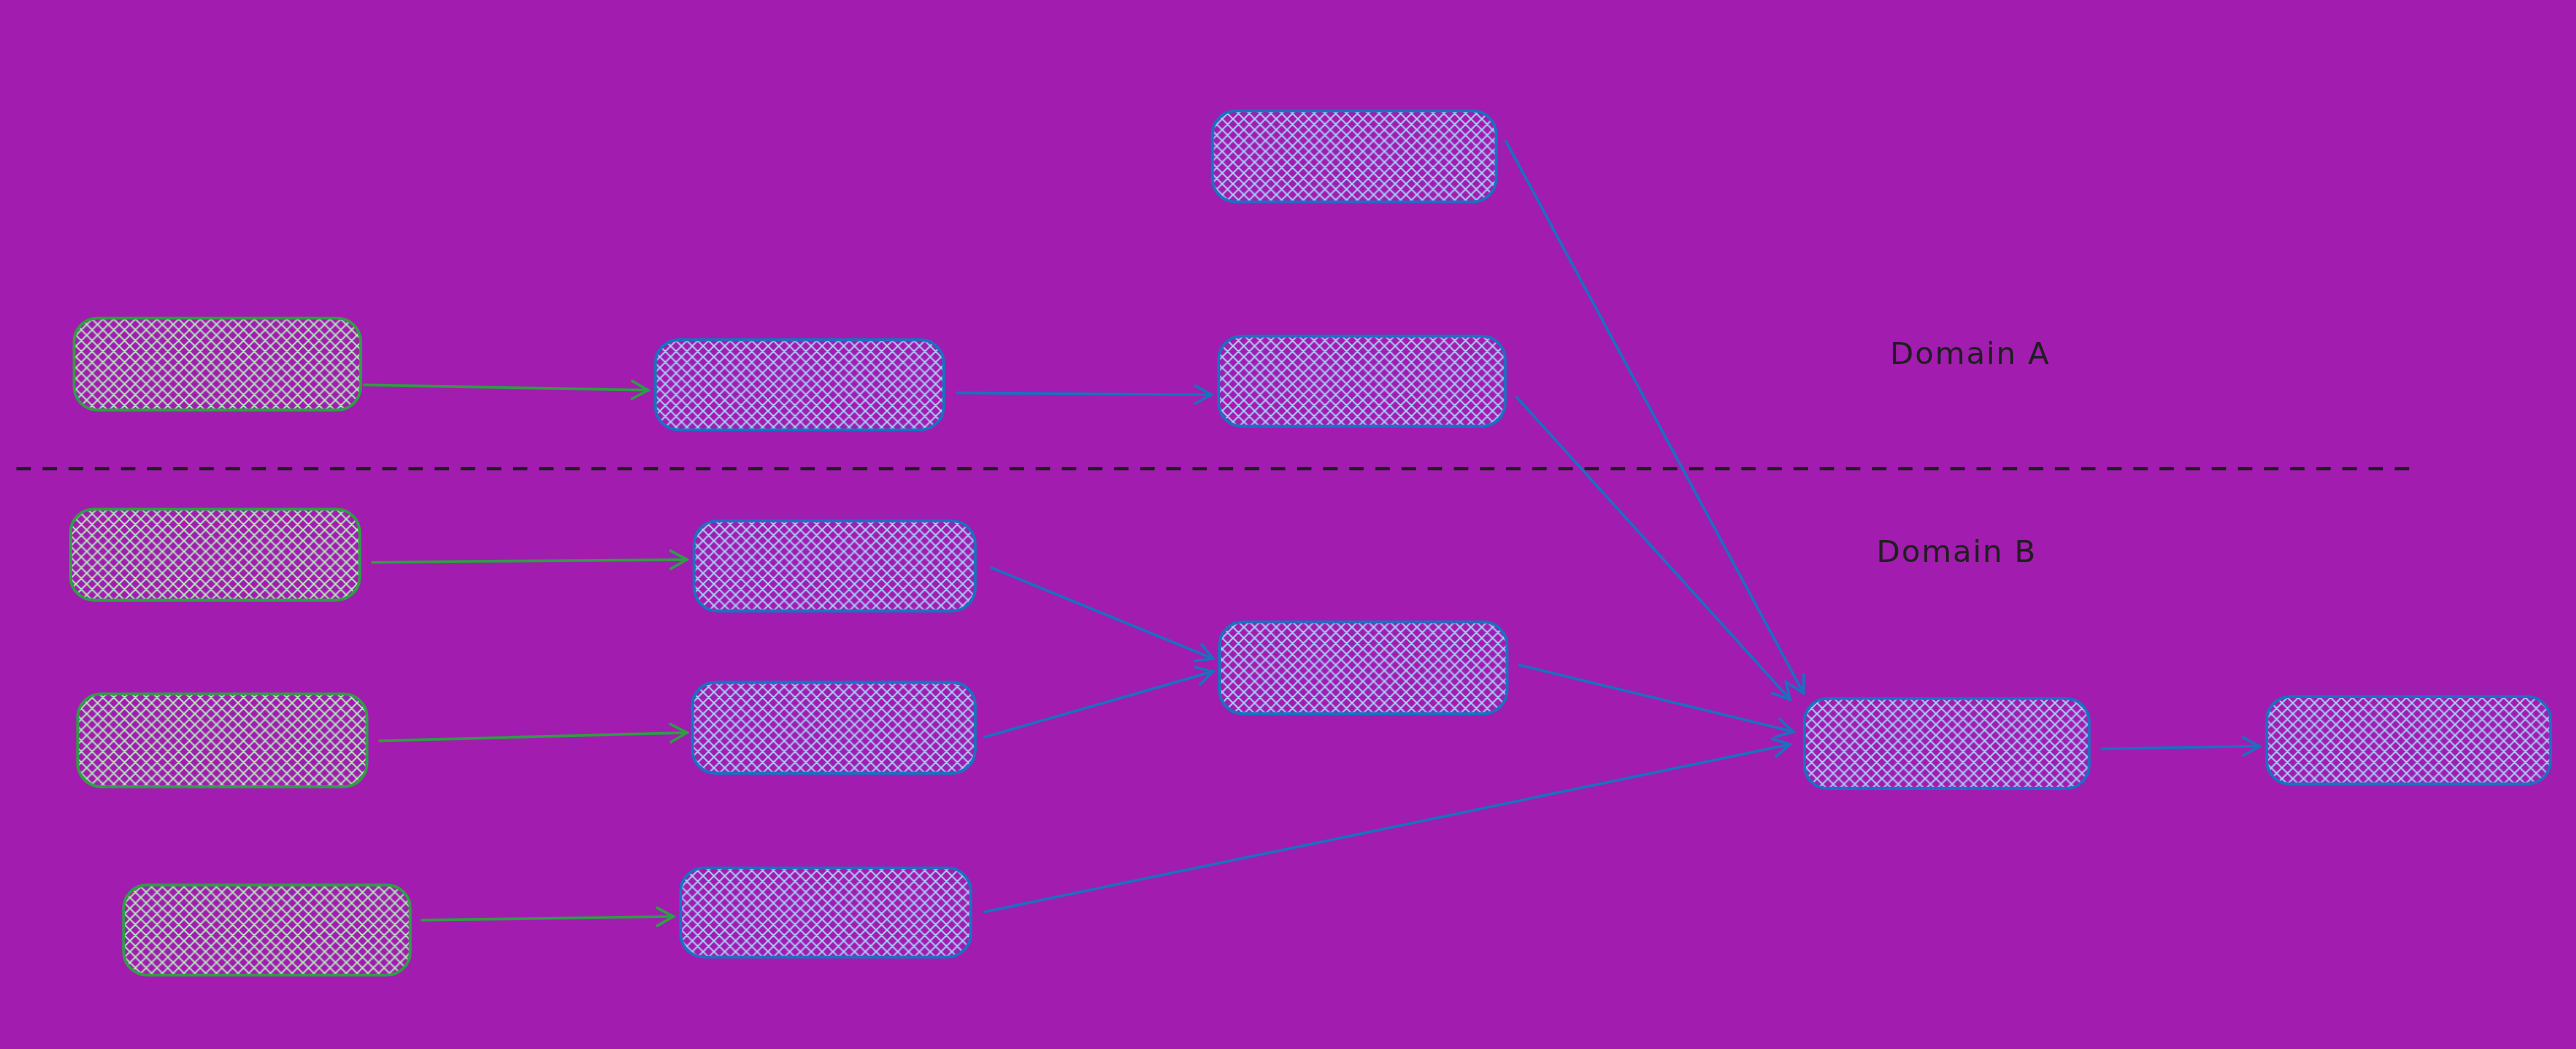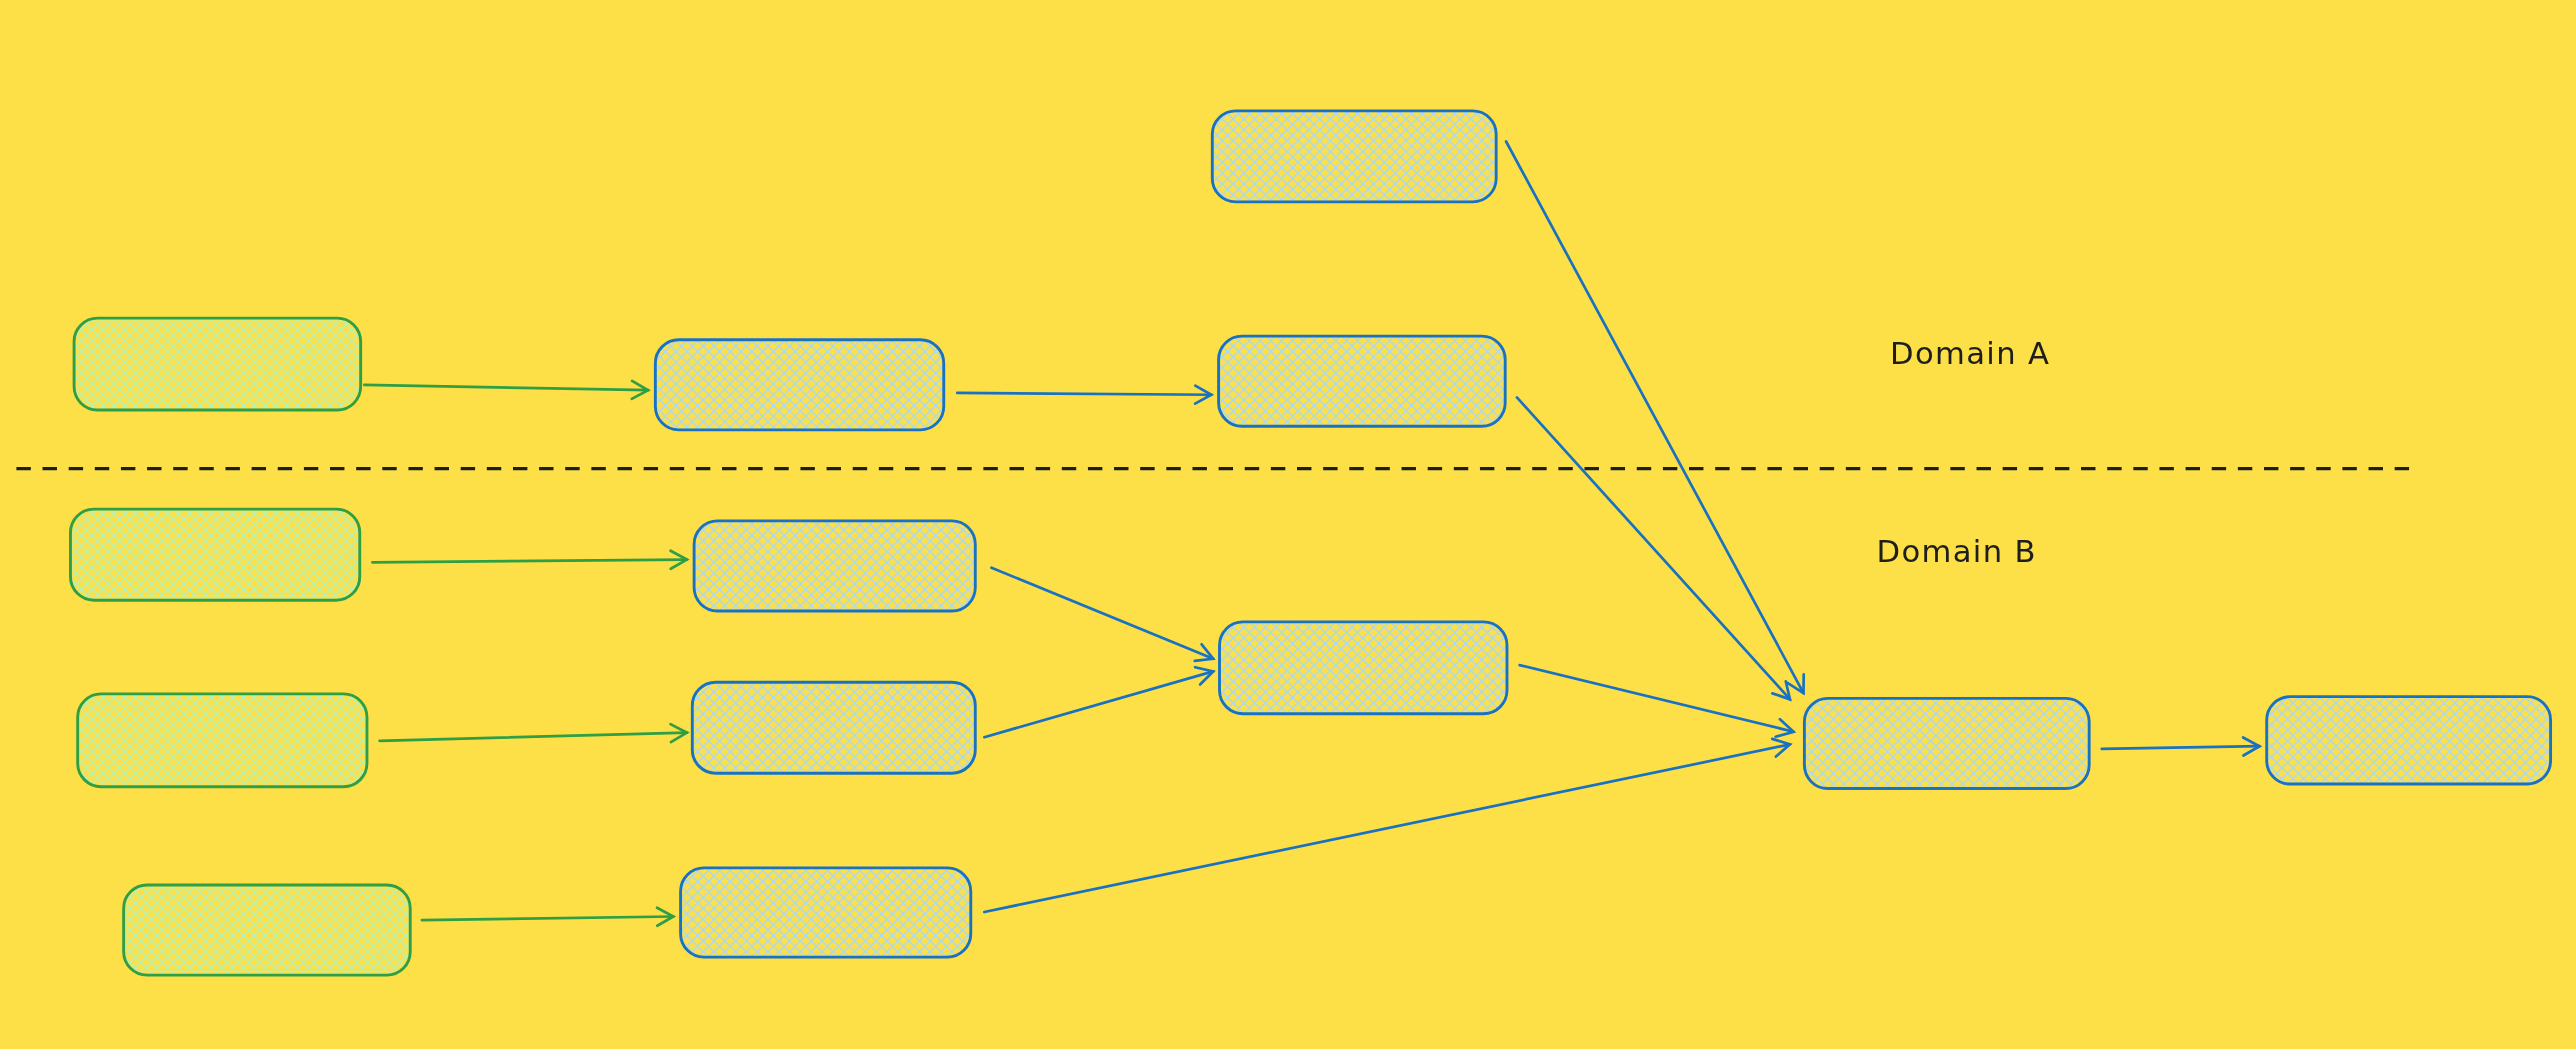--- a/index.html
+++ b/index.html
@@ -8,21 +8,21 @@
     background: #ffffff;
     width: 2576px;
     height: 1049px;
     overflow: hidden;
     font-family: "DejaVu Sans", sans-serif;
   }
   .canvas {
     position: relative;
     width: 2576px;
     height: 1049px;
-    background: #fde047;
+    background: #a21caf;
   }
   svg { display: block; }
 
   .node {
     stroke-width: 3.2;
     stroke-linejoin: round;
   }
   .node.blue  { stroke: var(--blue-stroke,  #1971c2); fill: url(#hatch-blue); }
   .node.green { stroke: var(--green-stroke, #2f9e44); fill: url(#hatch-green); }
 

